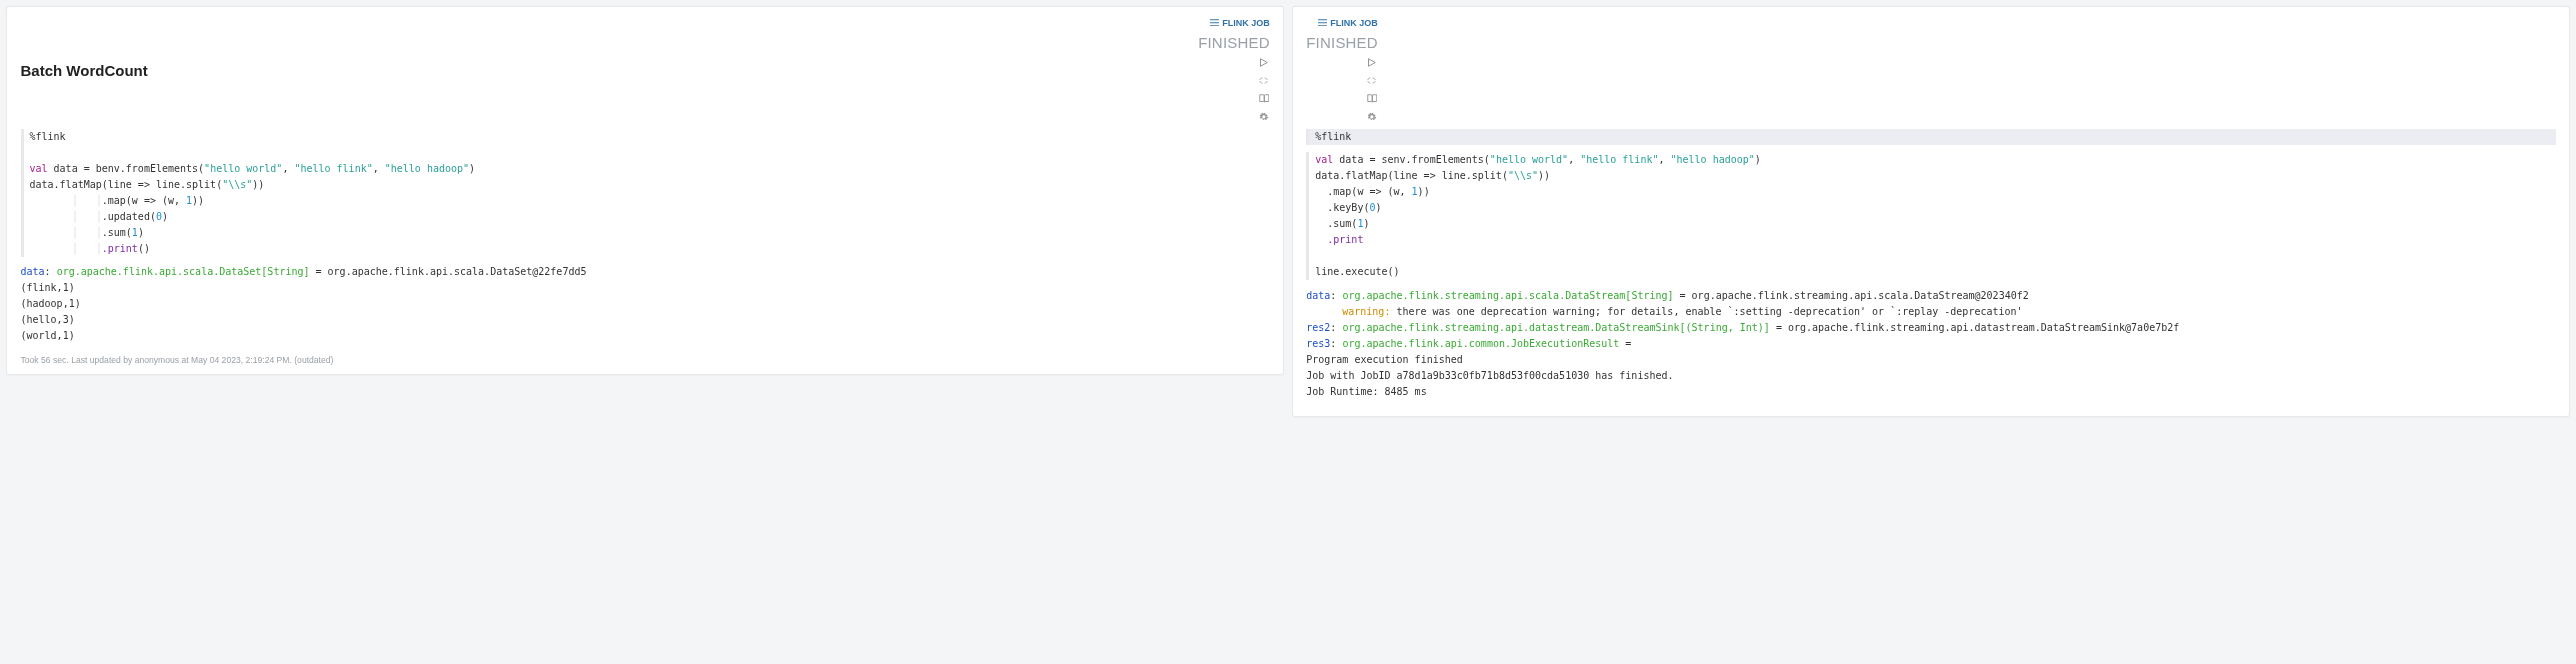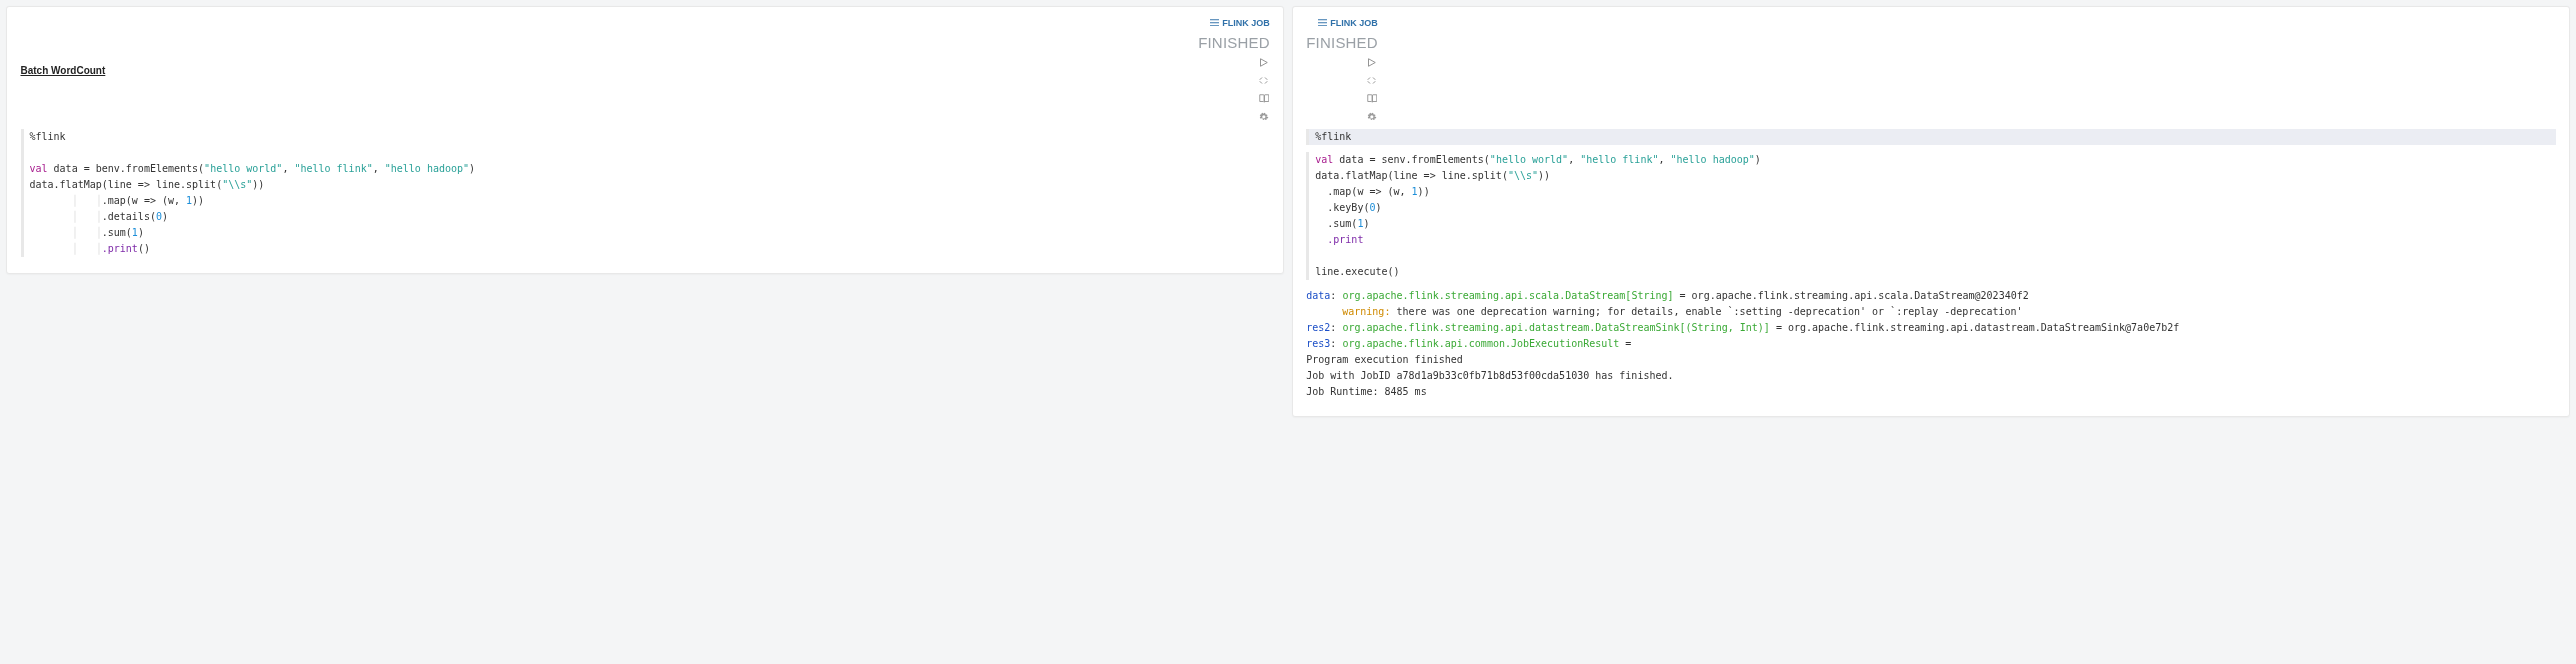--- a/index.html
+++ b/index.html
@@ -23,25 +23,24 @@
     box-shadow: 0 0.7px 1.5px rgba(0,0,0,0.03);
     flex: 1 1 0;
     min-width: 0;
   }
   .cell-header {
     display: flex;
     align-items: center;
     margin-bottom: 6px;
   }
   .cell-title {
-    font-size: 10px;
+    font-size: 15px;
     font-weight: 700;
     color: #222;
     flex: 1;
-    text-decoration: underline;
   }
   .toolbar {
     display: flex;
     align-items: flex-end;
     gap: 6px;
     flex-direction: column;
   }
   .flink-job {
     color: #3071a9;
     font-weight: 600;
@@ -143,25 +142,31 @@
             </svg>
         </span>
       </div>
     </div>
 
     <div class="code-block"><span>%flink</span>
 
 <span class="kw">val</span><span> data = benv.fromElements(</span><span class="str">"hello world"</span><span>, </span><span class="str">"hello flink"</span><span>, </span><span class="str">"hello hadoop"</span><span>)</span>
 <span>data.flatMap(line =&gt; line.split(</span><span class="str">"\\s"</span><span>))</span>
 <span class="indent-guides">       │   │</span><span>.map(w =&gt; (w, </span><span class="num">1</span><span>))</span>
-<span class="indent-guides">       │   │</span><span>.details(</span><span class="num">0</span><span>)</span>
+<span class="indent-guides">       │   │</span><span>.updated(</span><span class="num">0</span><span>)</span>
 <span class="indent-guides">       │   │</span><span>.sum(</span><span class="num">1</span><span>)</span>
 <span class="indent-guides">       │   │</span><span class="method">.print</span><span>()</span></div>
 
-
+    <div class="output"><span class="out-key">data</span><span>: </span><span class="out-type">org.apache.flink.api.scala.DataSet[String]</span><span> = org.apache.flink.api.scala.DataSet@22fe7dd5</span>
+<span>(flink,1)</span>
+<span>(hadoop,1)</span>
+<span>(hello,3)</span>
+<span>(world,1)</span></div>
+
+    <div class="footer">Took 56 sec. Last updated by anonymous at May 04 2023, 2:19:24 PM. (outdated)</div>
   </div>
 
   <div class="cell">
     <div class="cell-header">
       <div class="toolbar">
         <span class="flink-job">
           <svg width="9" height="7.5" viewBox="0 0 12 10">
               <path stroke="#3071a9" stroke-width="1.3" d="M0 1h12M0 5h12M0 9h12"></path>
             </svg>
           <span>FLINK JOB</span>

